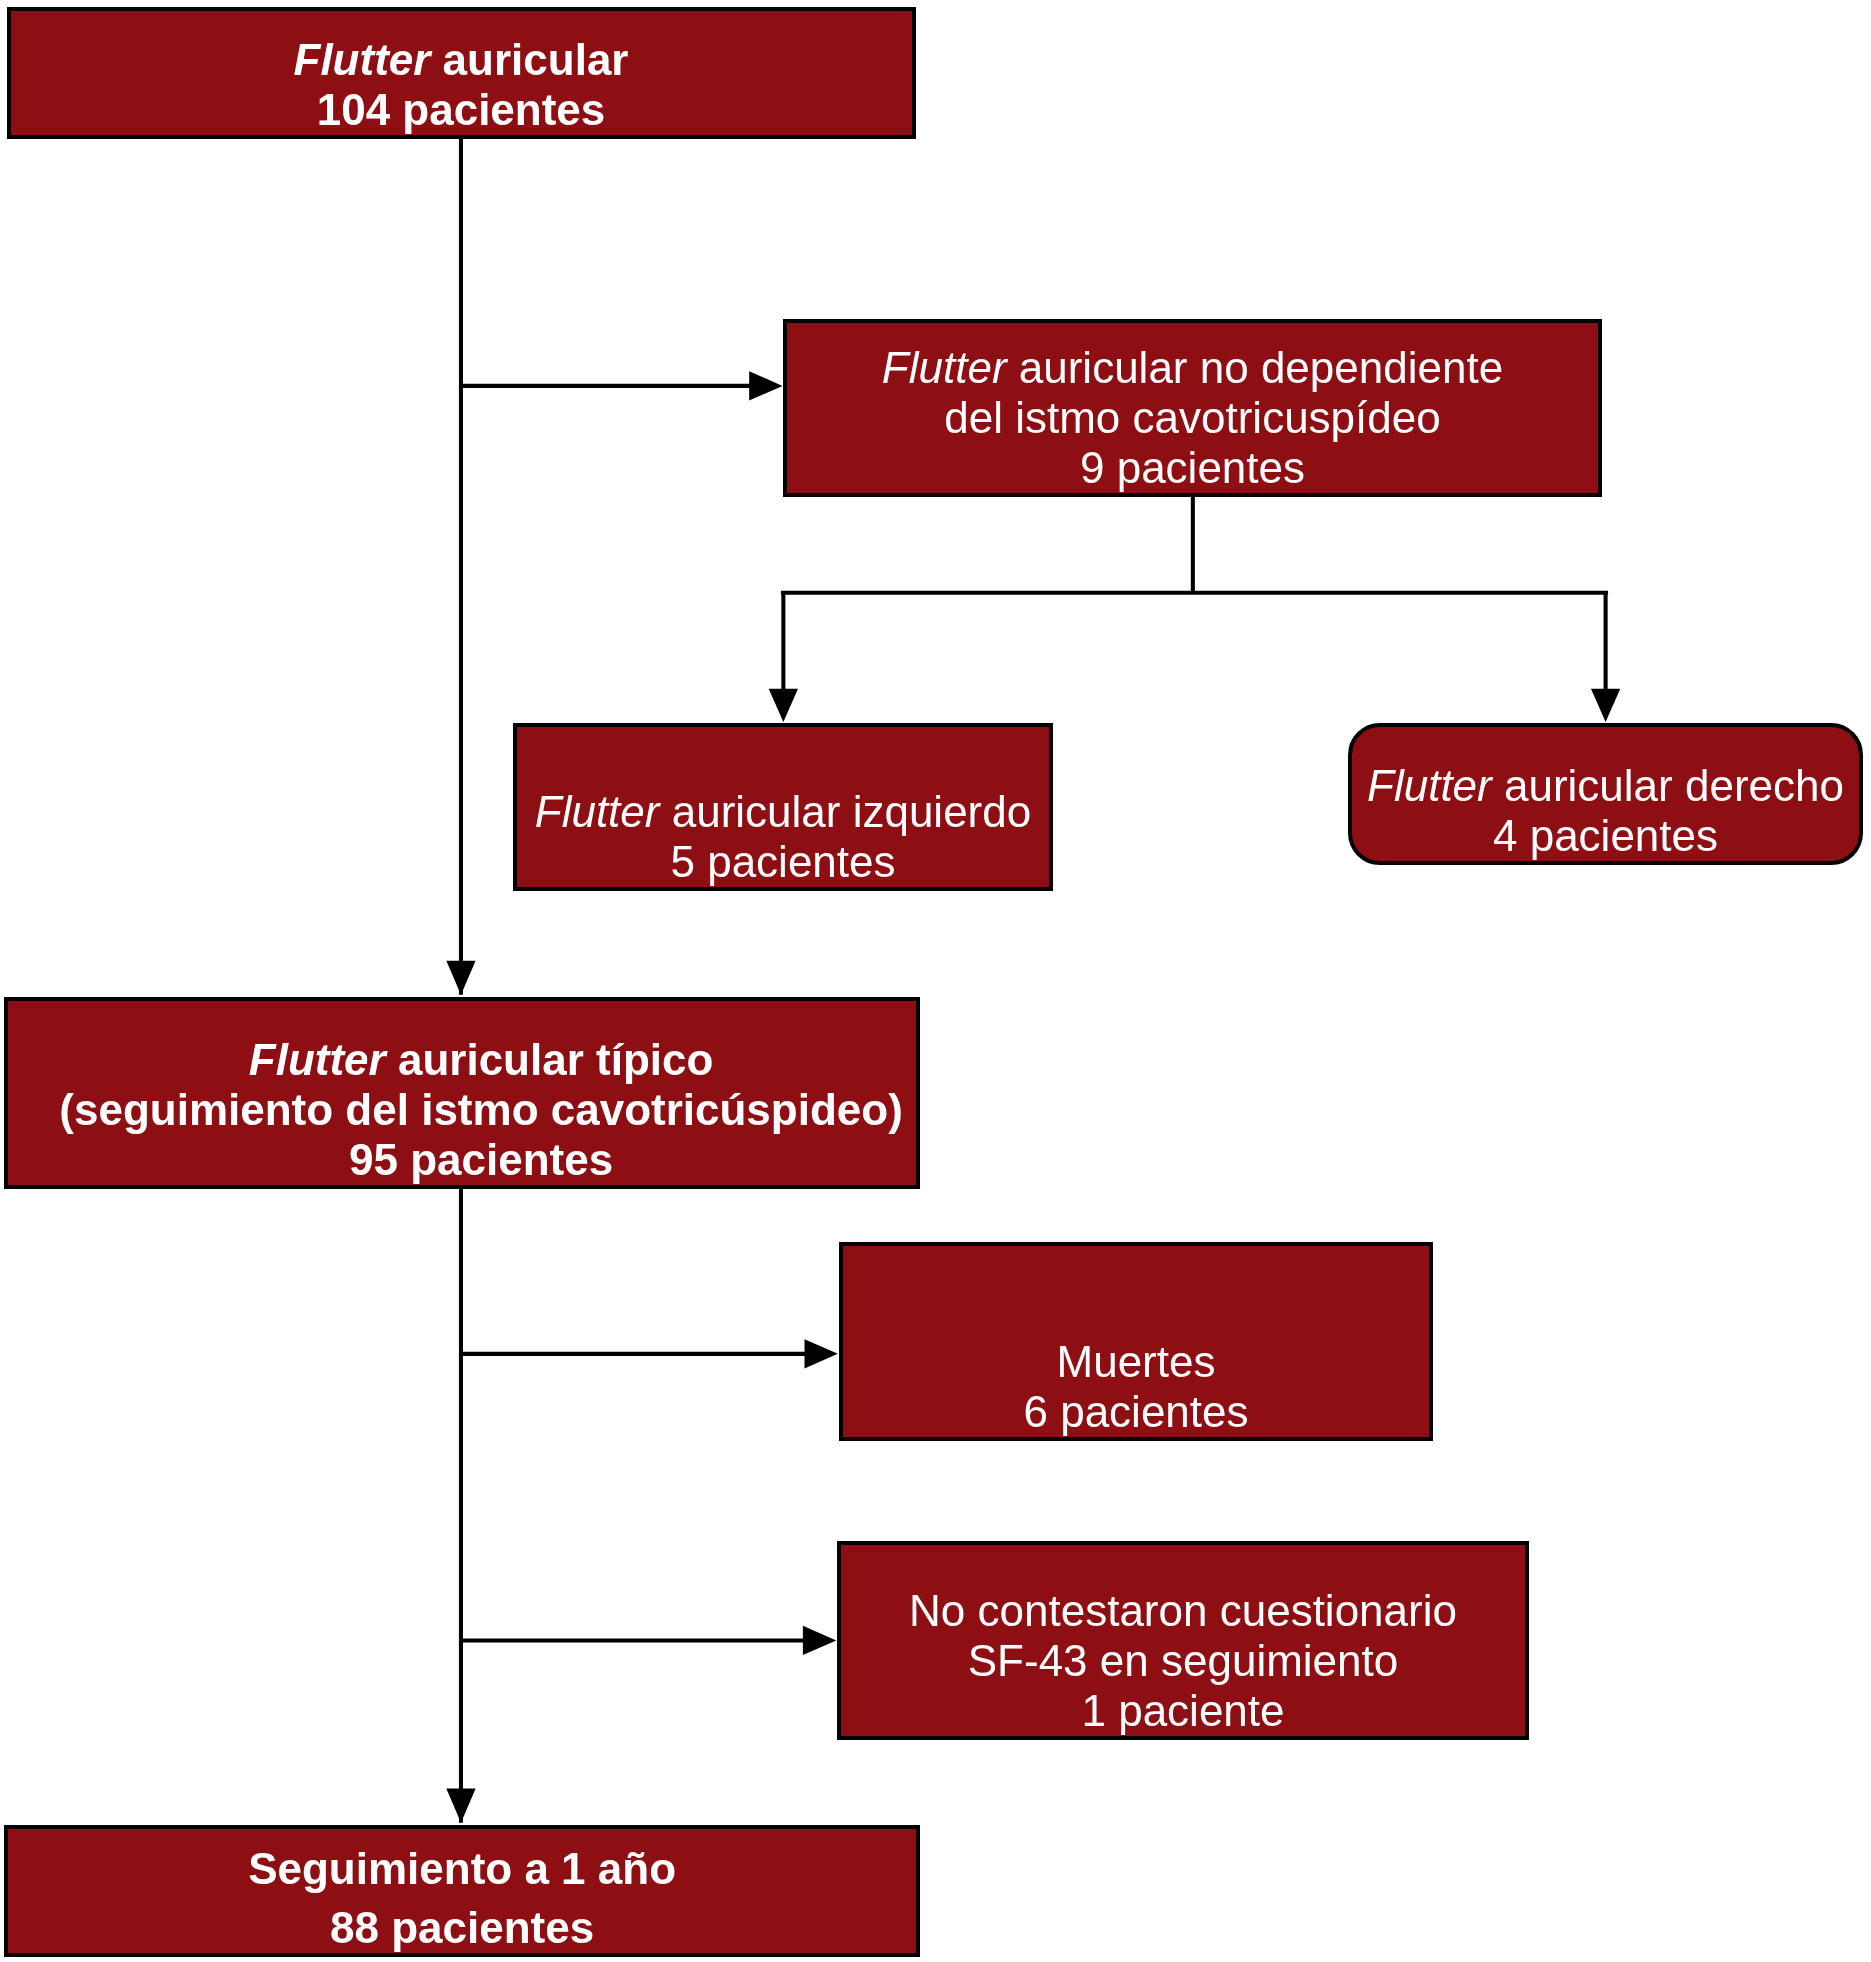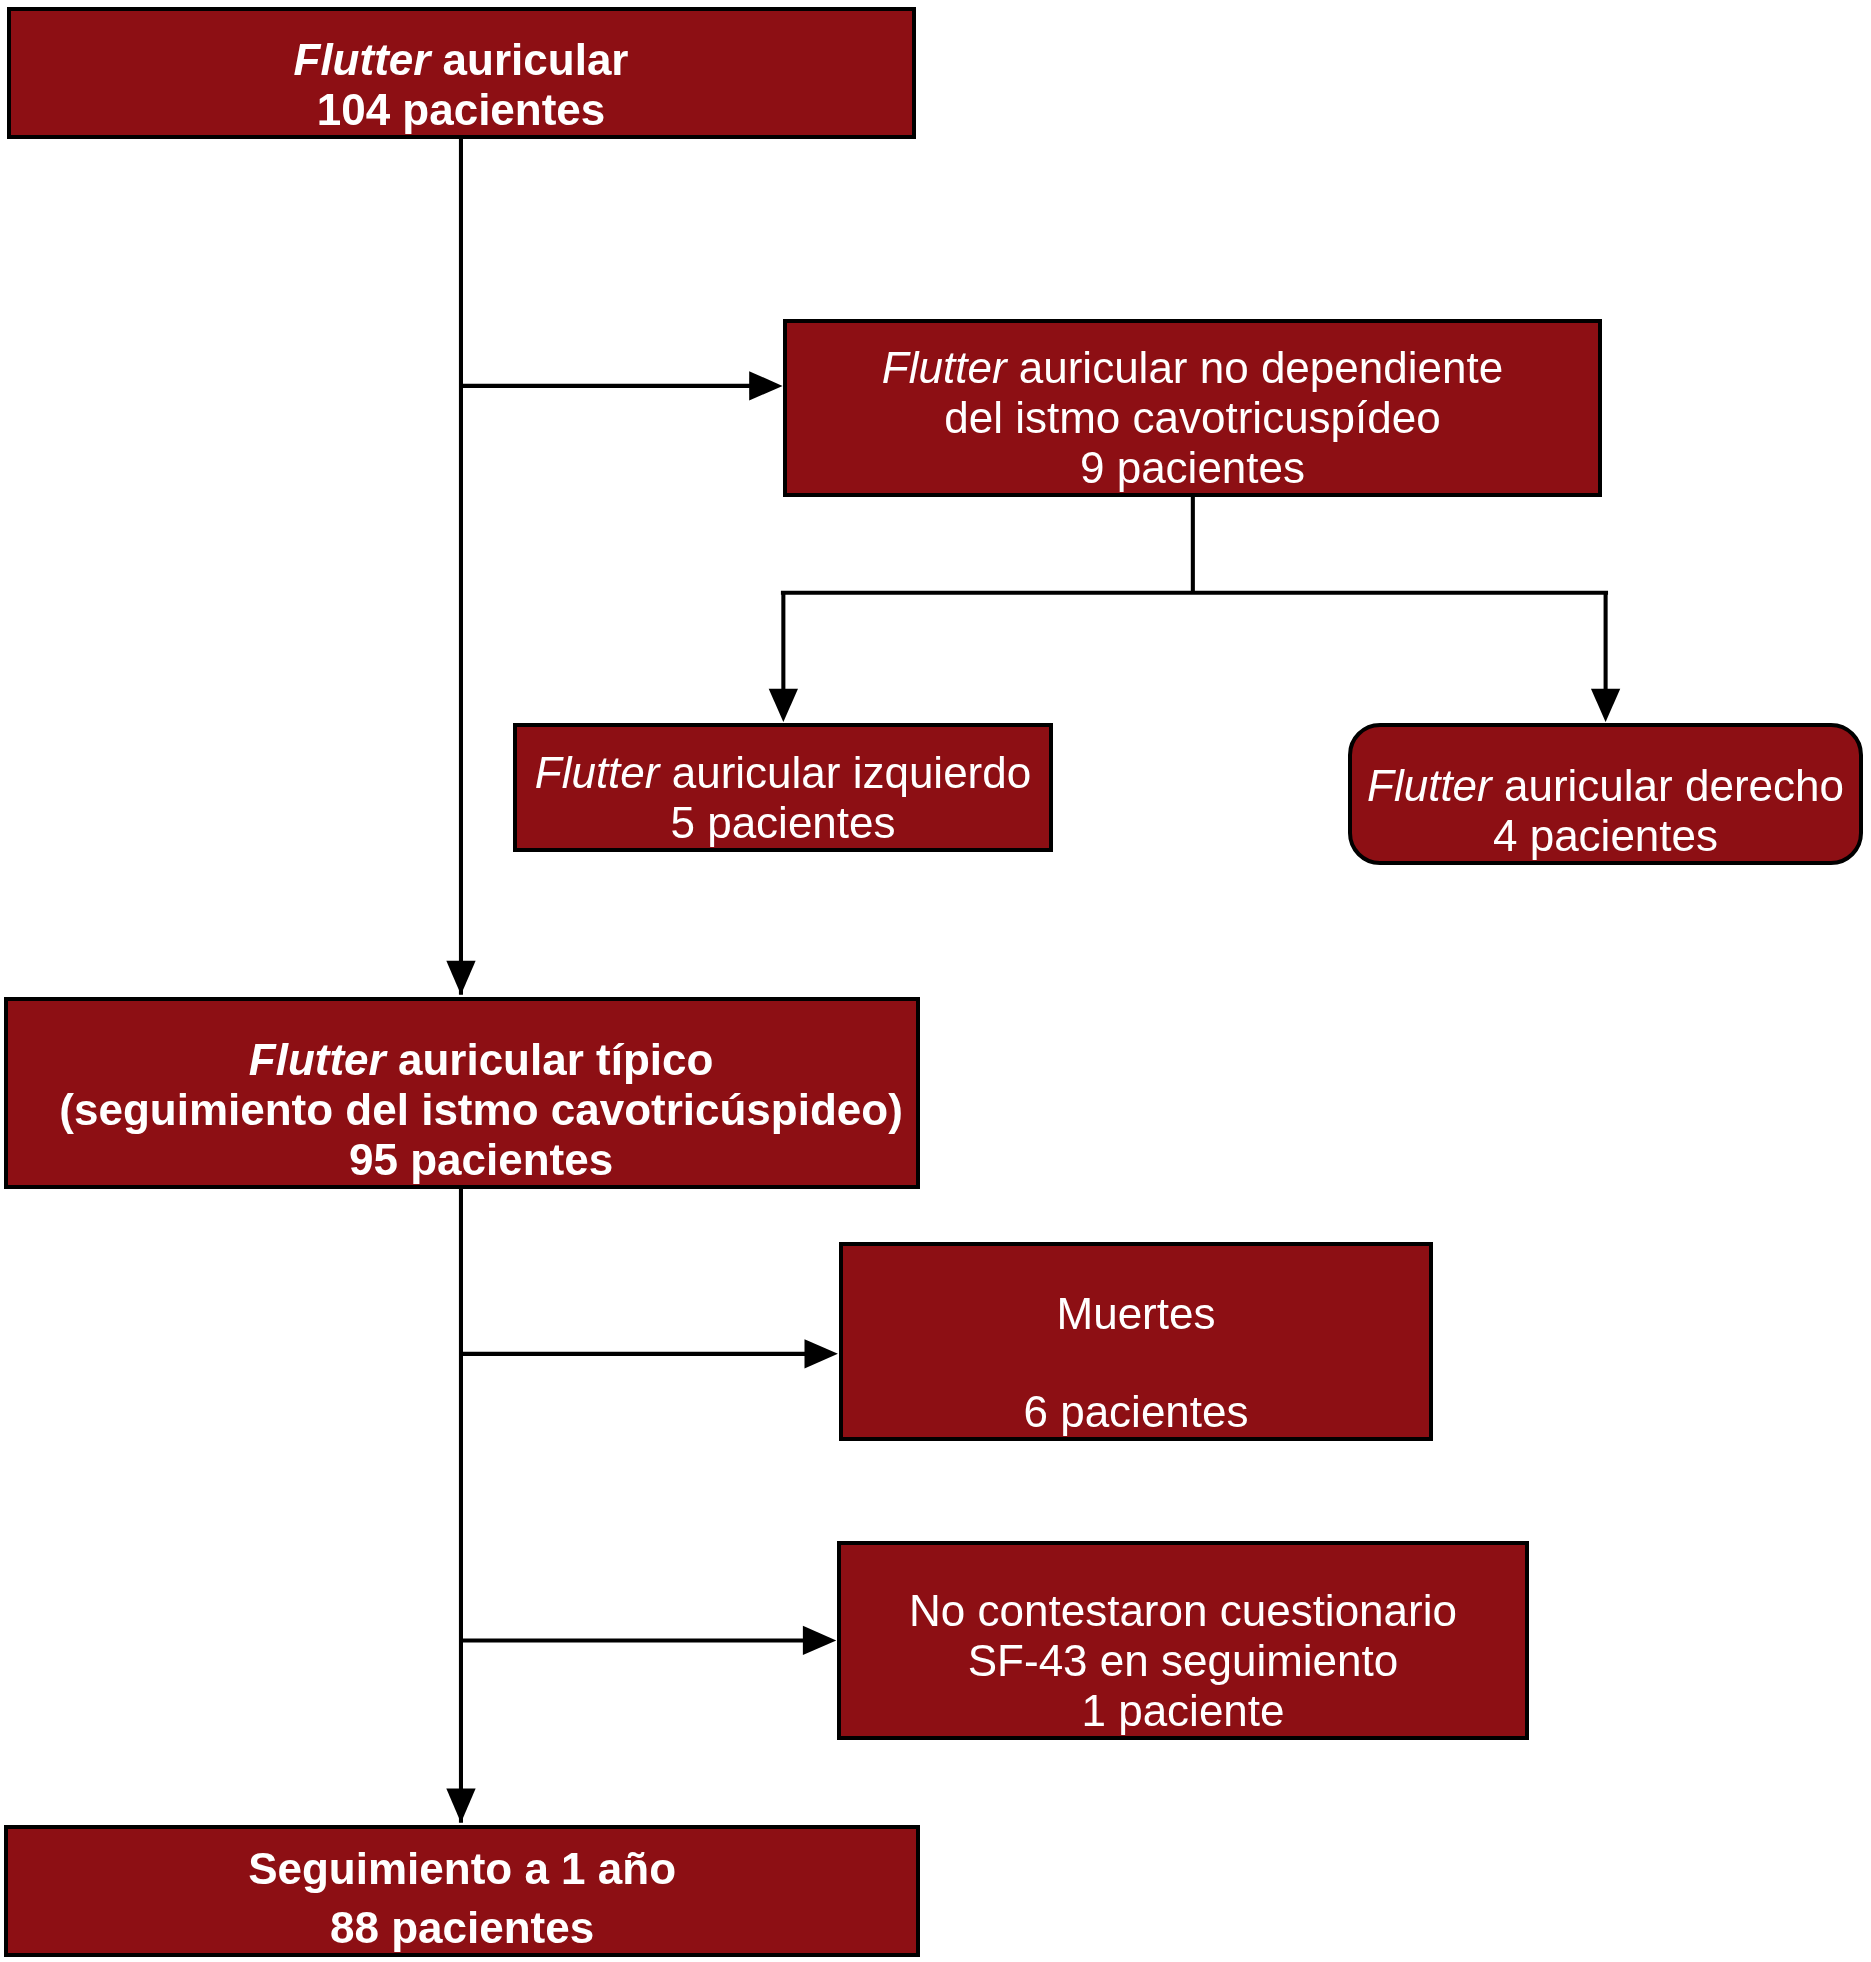--- a/index.html
+++ b/index.html
@@ -88,37 +88,37 @@
     <div class="line"><i>Flutter</i><span> auricular</span></div>
     <div class="line">104 pacientes</div>
   </div>
 
   <div class="box" style="left:783px;top:283px;width:819px;height:178px;margin-top:36px;">
     <div class="line"><i>Flutter</i><span> auricular no dependiente</span></div>
     <div class="line">del istmo cavotricuspídeo</div>
     <div class="line">9 pacientes</div>
   </div>
 
-  <div class="box" style="left:513px;top:723px;width:540px;height:129px;">
+  <div class="box" style="left:513px;top:723px;width:540px;height:168px;">
     <div class="line"><i>Flutter</i><span> auricular izquierdo</span></div>
     <div class="line">5 pacientes</div>
   </div>
 
   <div class="box" style="left:1348px;top:723px;width:515px;height:142px;border-radius:32px;">
     <div class="line"><i>Flutter</i><span> auricular derecho</span></div>
     <div class="line">4 pacientes</div>
   </div>
 
   <div class="box bold" style="left:4.1px;top:997px;width:916px;height:192px;padding-left:38px;">
     <div class="line"><i>Flutter</i><span> auricular típico</span></div>
     <div class="line">(seguimiento del istmo cavotricúspideo)</div>
     <div class="line">95 pacientes</div>
   </div>
 
-  <div class="box" style="left:839px;top:1242px;width:594px;height:199px;gap:48px;">
+  <div class="box" style="left:839px;top:1242px;width:594px;height:199px;">
     <div class="line">Muertes</div>
     <div class="line">6 pacientes</div>
   </div>
 
   <div class="box" style="left:837px;top:1541px;width:692px;height:199px;">
     <div class="line">No contestaron cuestionario</div>
     <div class="line">SF-43 en seguimiento</div>
     <div class="line">1 paciente</div>
   </div>
 

